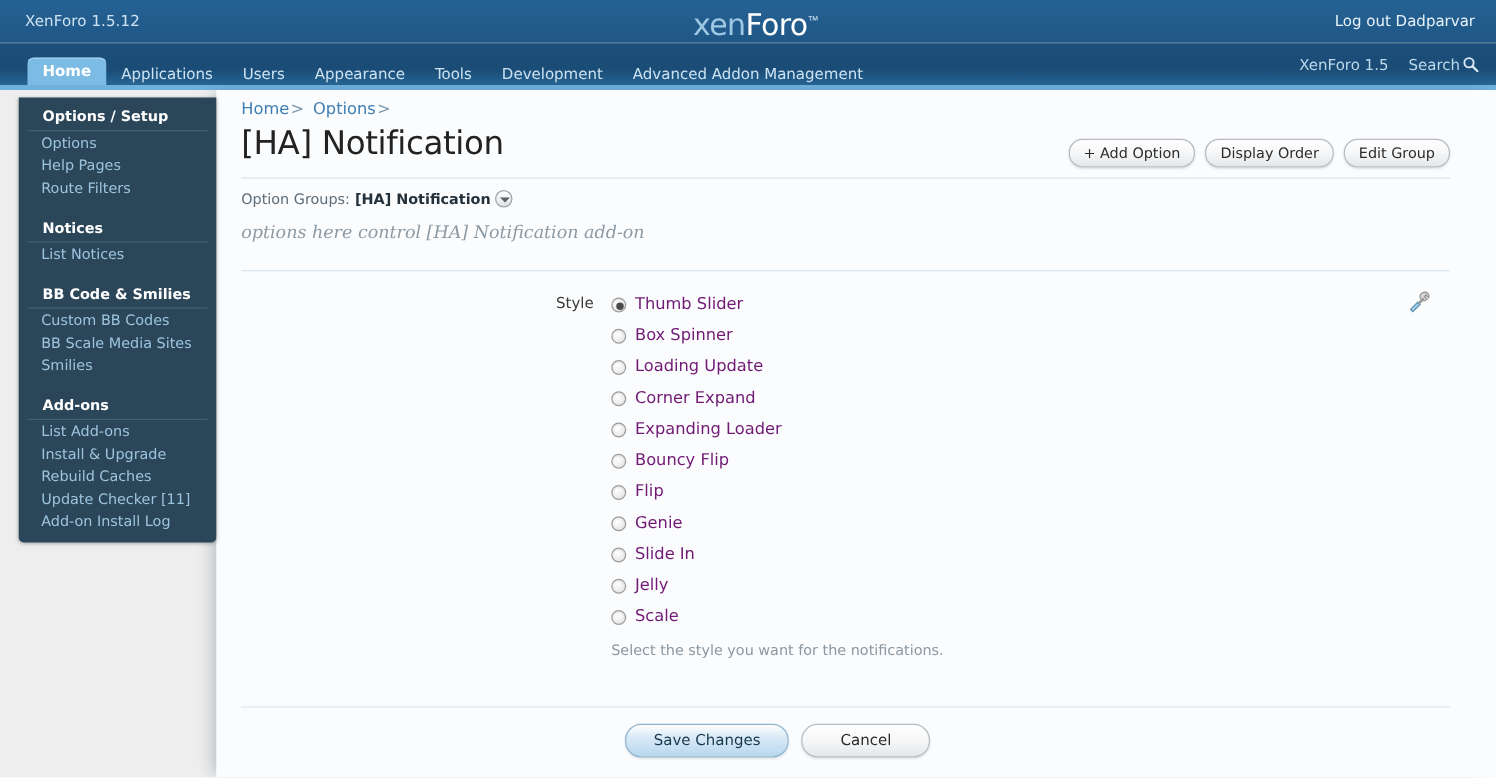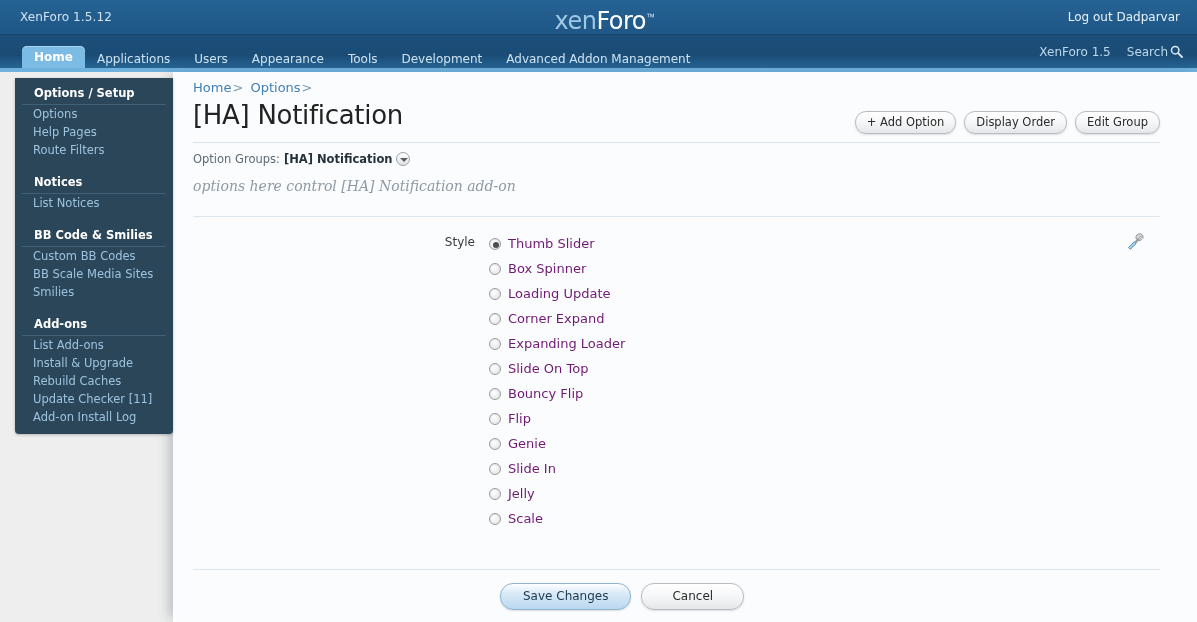--- a/index.html
+++ b/index.html
@@ -425,24 +425,20 @@
         <div class="radio-row">
           <span class="radio-dot"></span>
           <span class="radio-label">Corner Expand</span>
         </div>
         <div class="radio-row">
           <span class="radio-dot"></span>
           <span class="radio-label">Expanding Loader</span>
         </div>
         <div class="radio-row">
           <span class="radio-dot"></span>
-          <span class="radio-label">Slide On Top</span>
-        </div>
-        <div class="radio-row">
-          <span class="radio-dot"></span>
           <span class="radio-label">Bouncy Flip</span>
         </div>
         <div class="radio-row">
           <span class="radio-dot"></span>
           <span class="radio-label">Flip</span>
         </div>
         <div class="radio-row">
           <span class="radio-dot"></span>
           <span class="radio-label">Genie</span>
         </div>
@@ -452,20 +448,21 @@
         </div>
         <div class="radio-row">
           <span class="radio-dot"></span>
           <span class="radio-label">Jelly</span>
         </div>
         <div class="radio-row">
           <span class="radio-dot"></span>
           <span class="radio-label">Scale</span>
         </div>
 
+        <div id="option-hint">Select the style you want for the notifications.</div>
       </div>
 
       <div id="option-tool-icon">
         <svg width="20" height="20" viewBox="0 0 20 20">
           <path d="M3.5 16.5 L9.2 10.8 L11.0 12.6 L5.3 18.3 Z" fill="#a8d4ec" stroke="#5c8fae" stroke-width="1"></path>
           <line x1="5.0" y1="15.3" x2="8.0" y2="12.3" stroke="#6ca6c6" stroke-width="1"></line>
           <path d="M13.2 3.2 a3.3 3.3 0 1 0 3.6 5.2 l-2.2-2.2 1.1-1.1 2.2 2.2 a3.3 3.3 0 0 0-4.7-4.1 Z" fill="#d6d6d6" stroke="#8d8d8d" stroke-width="0.9"></path>
           <line x1="10.7" y1="11.1" x2="13.4" y2="8.4" stroke="#9b9b9b" stroke-width="2.2" stroke-linecap="round"></line>
         </svg>
       </div>

